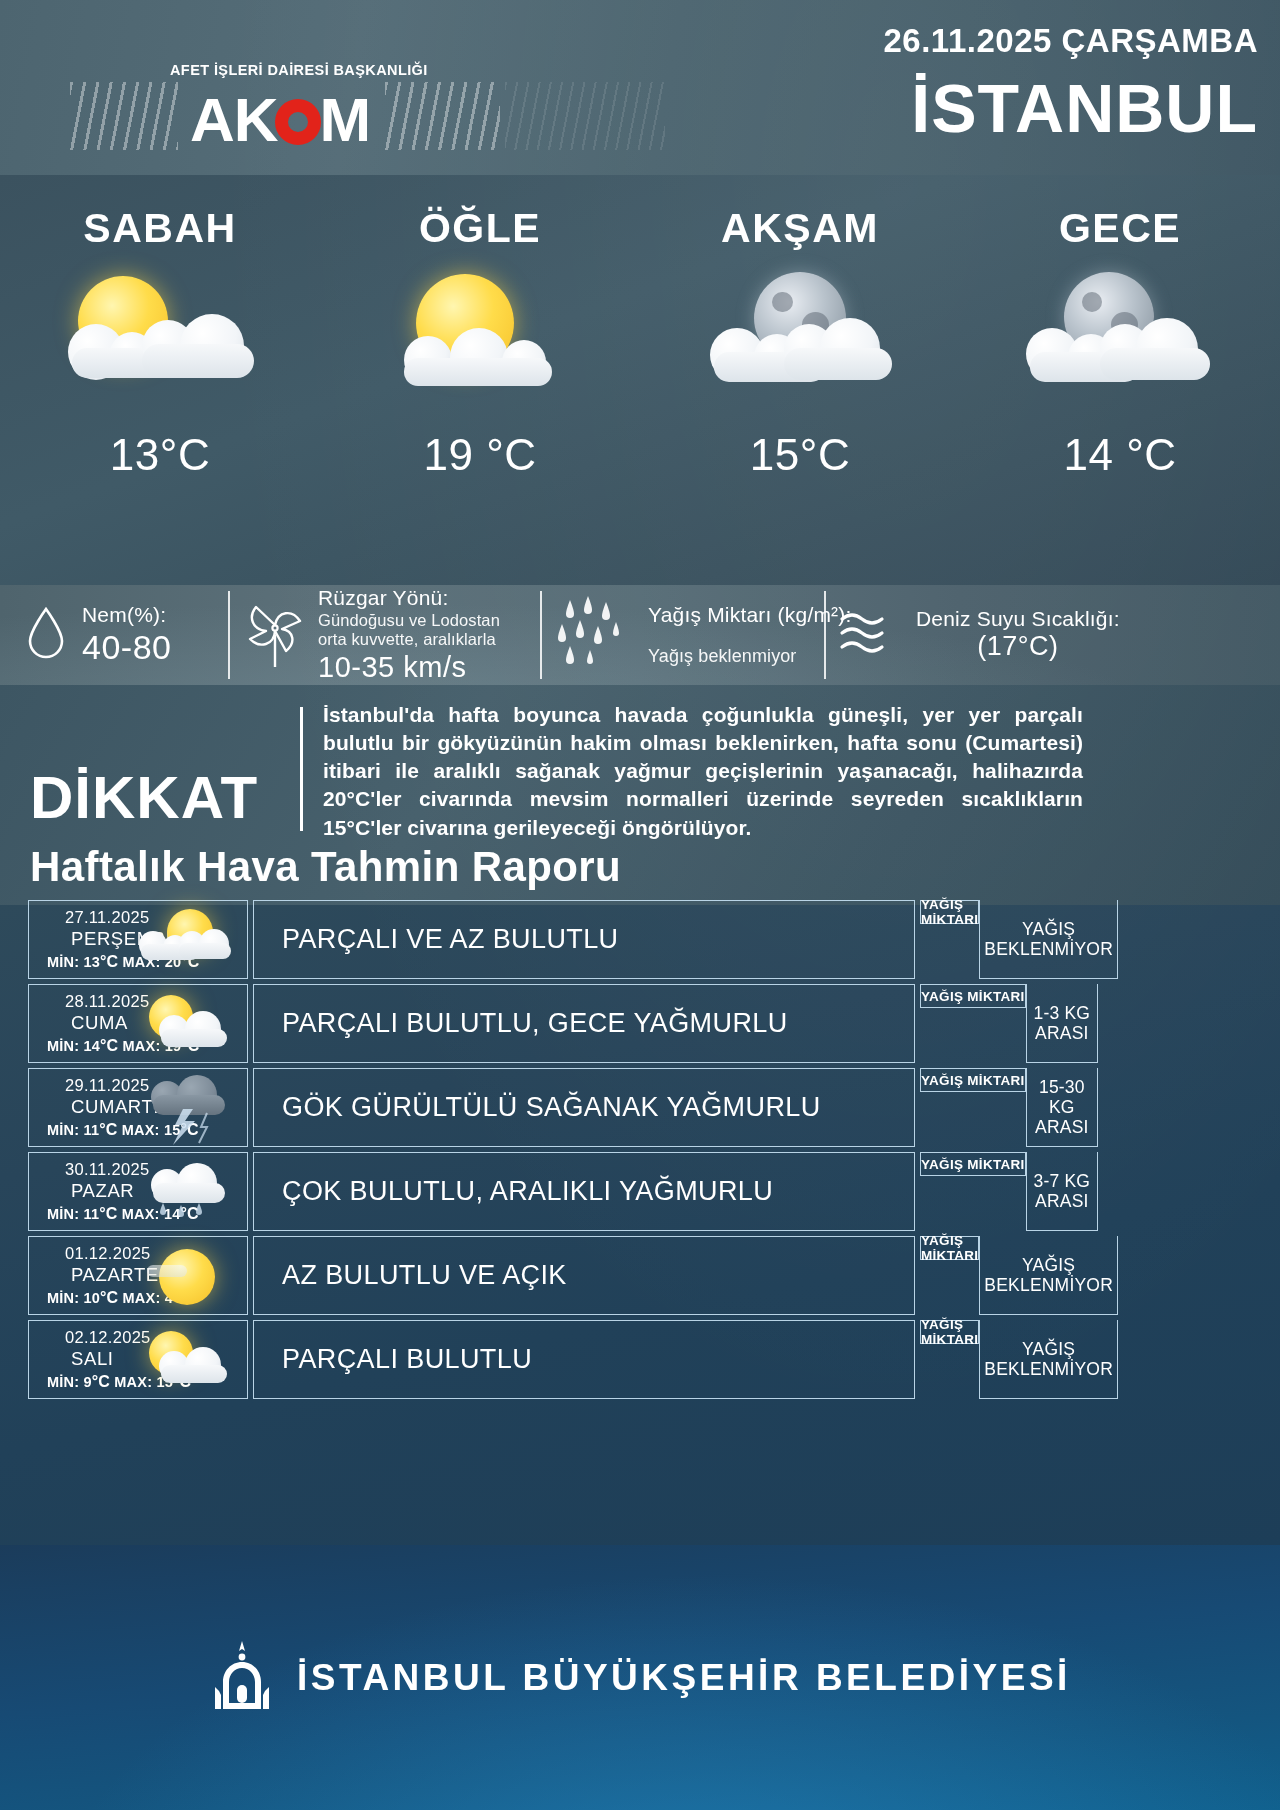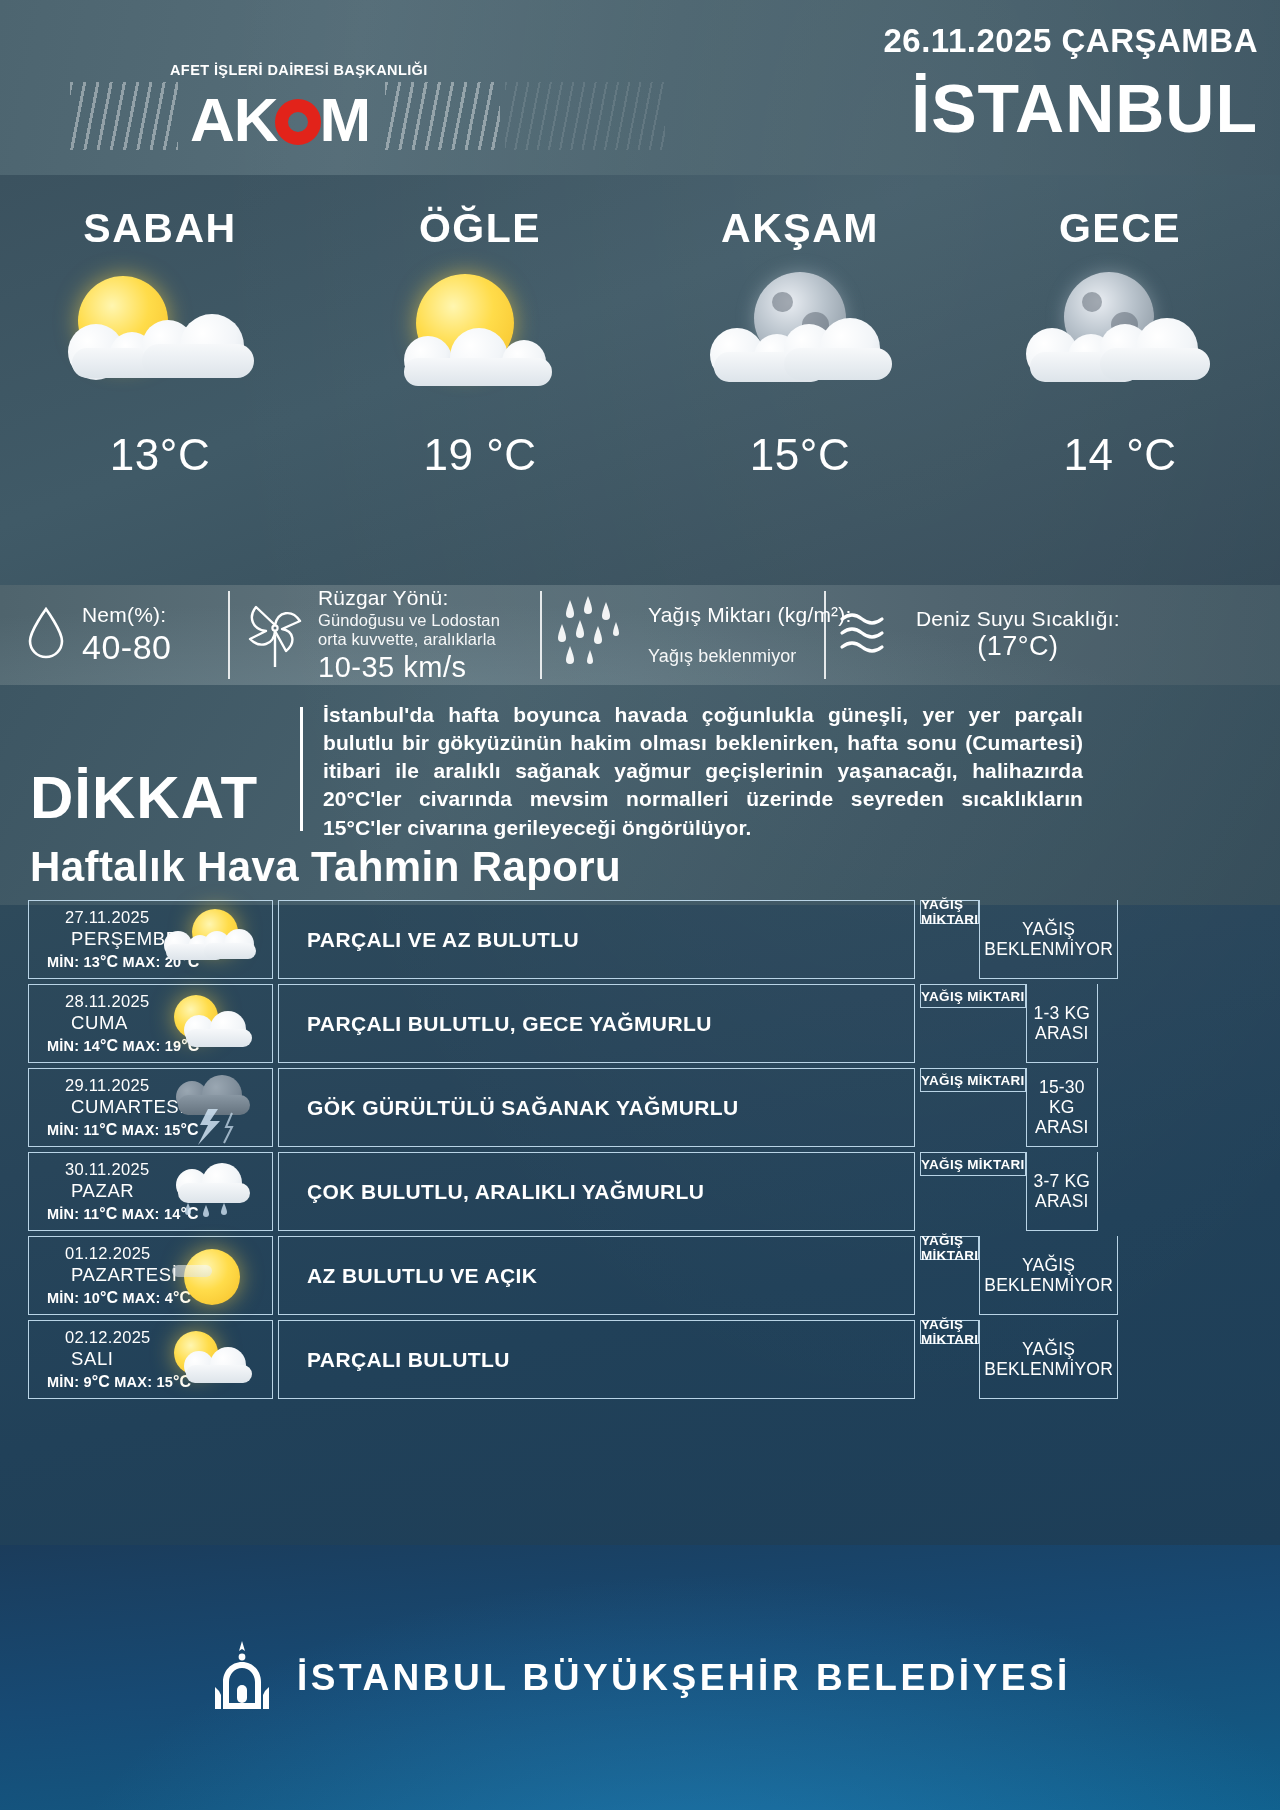--- a/index.html
+++ b/index.html
@@ -150,37 +150,37 @@
     letter-spacing:.1px;
   }
 
   
   .week-title {
     position:absolute; left:30px; top:843px; font-size:42px; font-weight:700; letter-spacing:.4px;
   }
   .table { position:absolute; left:28px; top:900px; width:1070px; }
   .row { display:flex; height:79px; margin-bottom:5px; }
   .cell { border:1.6px solid #b9d4e6; position:relative; }
-  .c-day { width:245px; padding:7px 0 0 0; }
+  .c-day { width:220px; padding:7px 0 0 0; }
   .c-desc { flex:1; margin-left:5px; display:flex; align-items:center; padding-left:28px; }
   .c-rain { width:178px; margin-left:5px; display:flex; border:none; }
   .rain-head {
     border:1.6px solid #b9d4e6; height:24px; display:flex; align-items:center;
     justify-content:center; font-size:13.5px; font-weight:700; letter-spacing:.3px;
   }
   .rain-body {
     border:1.6px solid #b9d4e6; border-top:none; flex:1; display:flex; align-items:center;
     justify-content:center; text-align:center; font-size:17.5px; font-weight:400; line-height:1.16;
     letter-spacing:.2px; padding:0 4px;
   }
   .day-date { font-size:16.5px; font-weight:400; padding-left:36px; letter-spacing:.3px; }
   .day-name { font-size:18.5px; font-weight:400; padding-left:42px; letter-spacing:.6px; margin-top:1px; }
   .day-temp { font-size:14.5px; font-weight:700; padding-left:18px; margin-top:3px; letter-spacing:.2px; }
   .day-temp .deg { font-size:16px; }
-  .desc-text { font-size:21px; font-weight:700; letter-spacing:.4px; }
+  .desc-text { font-size:27px; font-weight:400; letter-spacing:.4px; }
   .day-icon { position:absolute; right:14px; top:6px; width:96px; height:70px; }
 
   
   .footer {
     position:absolute; left:0; top:1545px; width:1280px; height:265px;
     display:flex; align-items:center; justify-content:center;
   }
   .foot-inner { display:flex; align-items:center; gap:22px; }
   .foot-text { font-size:37px; font-weight:800; letter-spacing:3.5px; white-space:nowrap; }
 </style>

